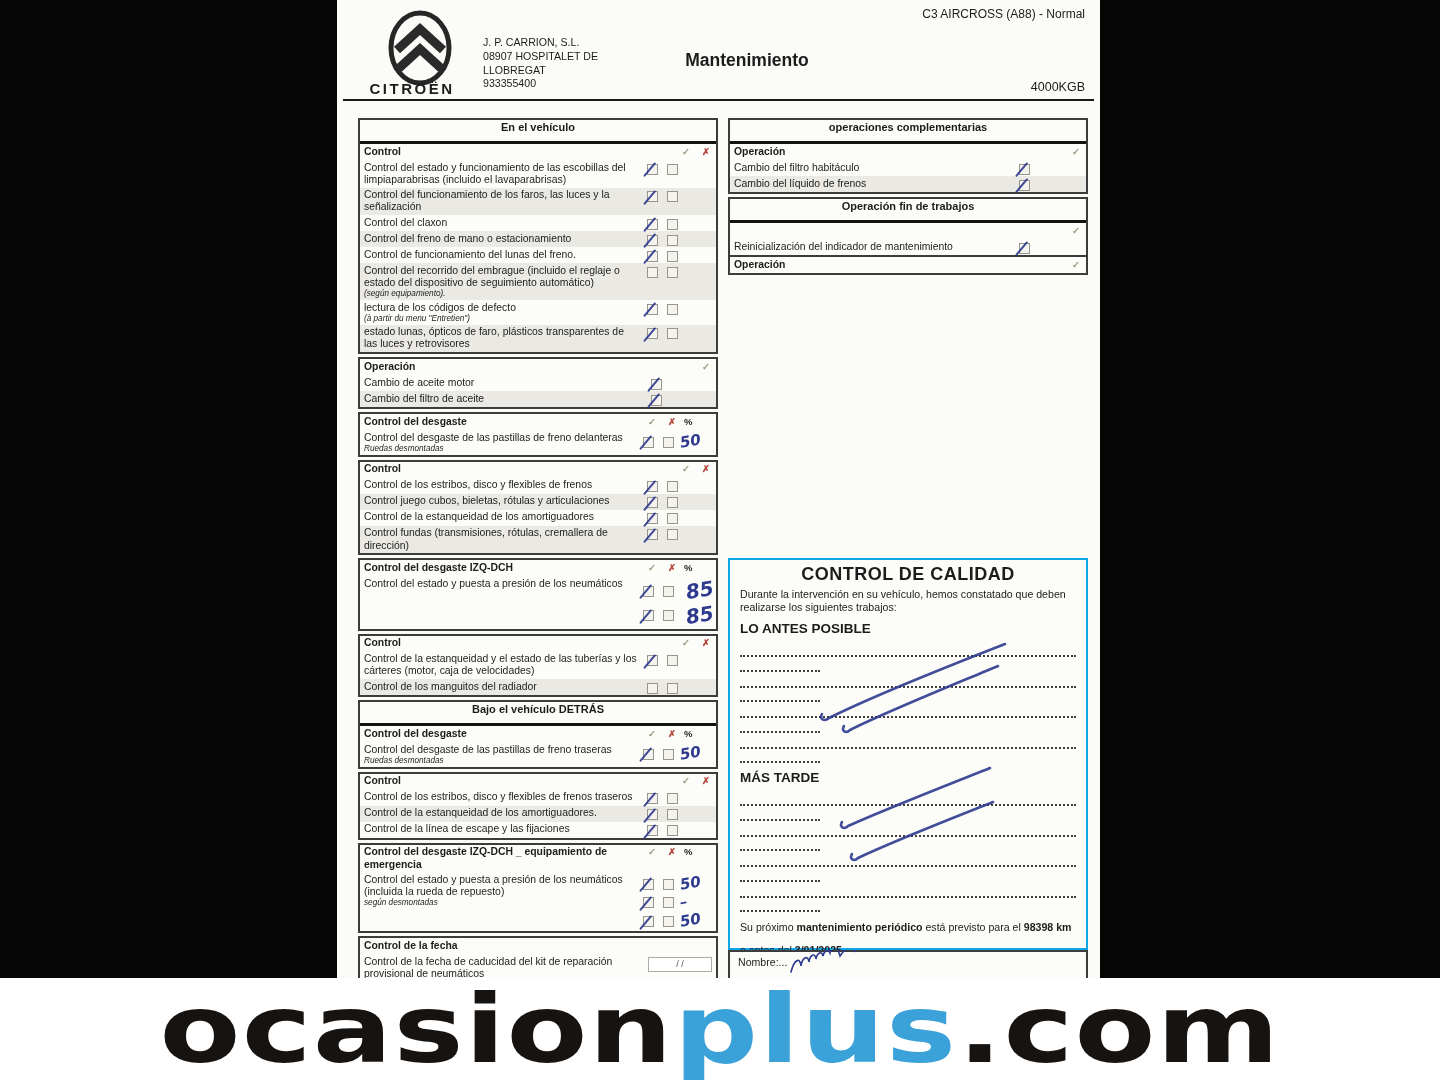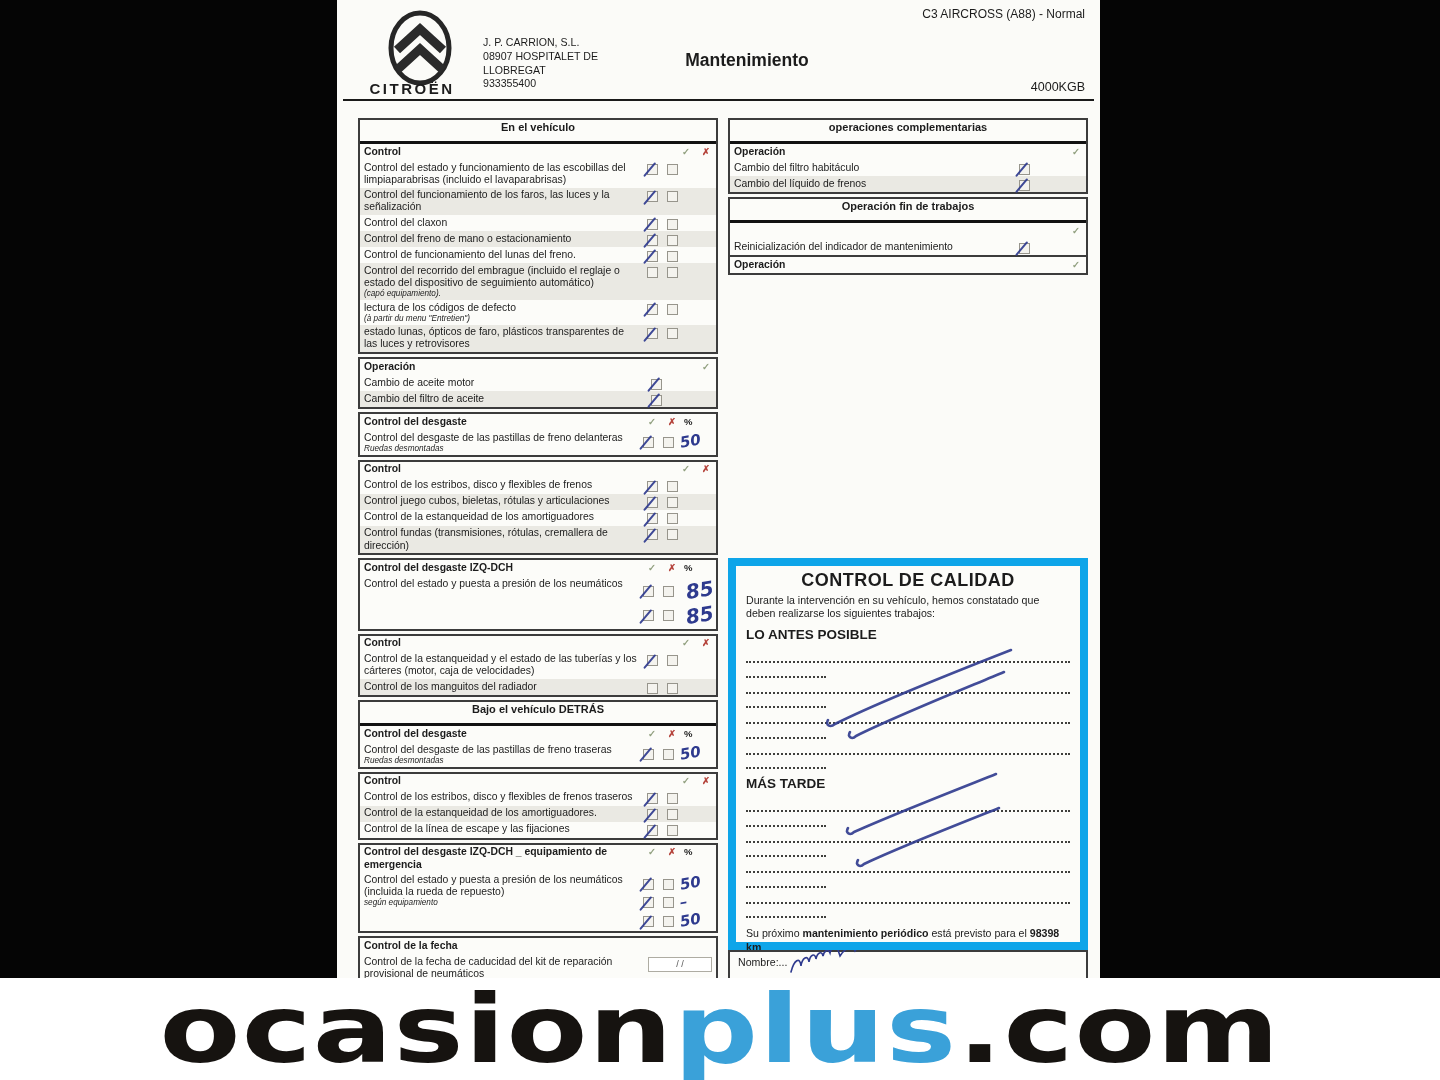--- a/index.html
+++ b/index.html
@@ -36,21 +36,21 @@
   .cell.pct{width:32px;justify-content:flex-start;padding-left:2px;}
   .sym-ck{color:var(--ckgreen);font-size:9.5px;}
   .sym-x{color:var(--xred);font-size:9.5px;}
   .sym-pct{font-size:9.5px;font-weight:bold;}
   .ck{width:9px;height:9px;border:1px solid #97958c;background:#f4f3ee;position:relative;margin-top:1px;}
   .ck.s::after{content:"";position:absolute;left:-3px;bottom:-4px;width:18px;height:2.4px;background:var(--ink);transform:rotate(-50deg);transform-origin:0 100%;border-radius:2px;opacity:.92;}
   .hand{font-family:"DejaVu Sans",sans-serif;font-style:italic;font-weight:bold;color:var(--ink);font-size:15px;transform:rotate(-10deg);}
   .hand.big{font-size:20px;margin-left:6px;margin-right:-20px;}
   .datefield{width:62px;height:13px;border:1px solid #aeaca2;background:#fff;font-size:9px;color:#555;text-align:center;line-height:13px;}
   
-  .qbox{position:absolute;left:391px;top:558px;width:360px;height:392px;border:8px solid #0ea5e9;background:#fcfcf9;padding:2px 10px 4px;box-sizing:border-box;}
+  .qbox{position:absolute;left:391px;top:558px;width:360px;height:392px;border:2px solid #0ea5e9;background:#fcfcf9;padding:2px 10px 4px;box-sizing:border-box;}
   .qtitle{font-size:18px;font-weight:bold;text-align:center;letter-spacing:.5px;padding:2px 0;}
   .qintro{font-size:10.6px;line-height:1.25;margin-top:1px;}
   .qhead{font-size:13.5px;font-weight:bold;margin:7px 0 8px;}
   .dl{height:11px;border-bottom:2.2px dotted #3f3f3c;margin-bottom:1.5px;}
   .dl.short{width:80px;margin-bottom:3px;}
   #q-notes p{font-size:10.6px;margin:9px 0 0;line-height:1.3;}
   .swoosh{position:absolute;left:0;top:58px;width:360px;height:320px;pointer-events:none;}
   
   .nbox{position:absolute;left:391px;top:950px;width:360px;height:120px;border:2px solid #3c3c3c;background:#fcfcf9;padding:4px 8px;box-sizing:border-box;font-size:10.6px;}
   .nline{position:relative;height:18px;}
@@ -158,21 +158,21 @@
                   <div class="cell">
                     <div class="ck s"></div>
                   </div>
                   <div class="cell">
                     <div class="ck"></div>
                   </div>
                 </div>
               </div>
             </div>
             <div class="row alt">
-              <div class="lbl">Control del recorrido del embrague (incluido el reglaje o estado del dispositivo de seguimiento automático)<div class="sub">(capó equipamiento).</div></div>
+              <div class="lbl">Control del recorrido del embrague (incluido el reglaje o estado del dispositivo de seguimiento automático)<div class="sub">(según equipamiento).</div></div>
               <div class="cells">
                 <div class="cline">
                   <div class="cell">
                     <div class="ck"></div>
                   </div>
                   <div class="cell">
                     <div class="ck"></div>
                   </div>
                 </div>
               </div>
@@ -523,21 +523,21 @@
                 </div>
                 <div class="cell">
                   <span class="sym-x">✗</span>
                 </div>
                 <div class="cell pct">
                   <span class="sym-pct">%</span>
                 </div>
               </div>
             </div>
             <div class="row">
-              <div class="lbl">Control del estado y puesta a presión de los neumáticos (incluida la rueda de repuesto)<div class="sub">según equipamiento</div></div>
+              <div class="lbl">Control del estado y puesta a presión de los neumáticos (incluida la rueda de repuesto)<div class="sub">según desmontadas</div></div>
               <div class="cells">
                 <div class="cline">
                   <div class="cell">
                     <div class="ck s"></div>
                   </div>
                   <div class="cell">
                     <div class="ck"></div>
                   </div>
                   <div class="cell pct">
                     <div class="hand">50</div>

